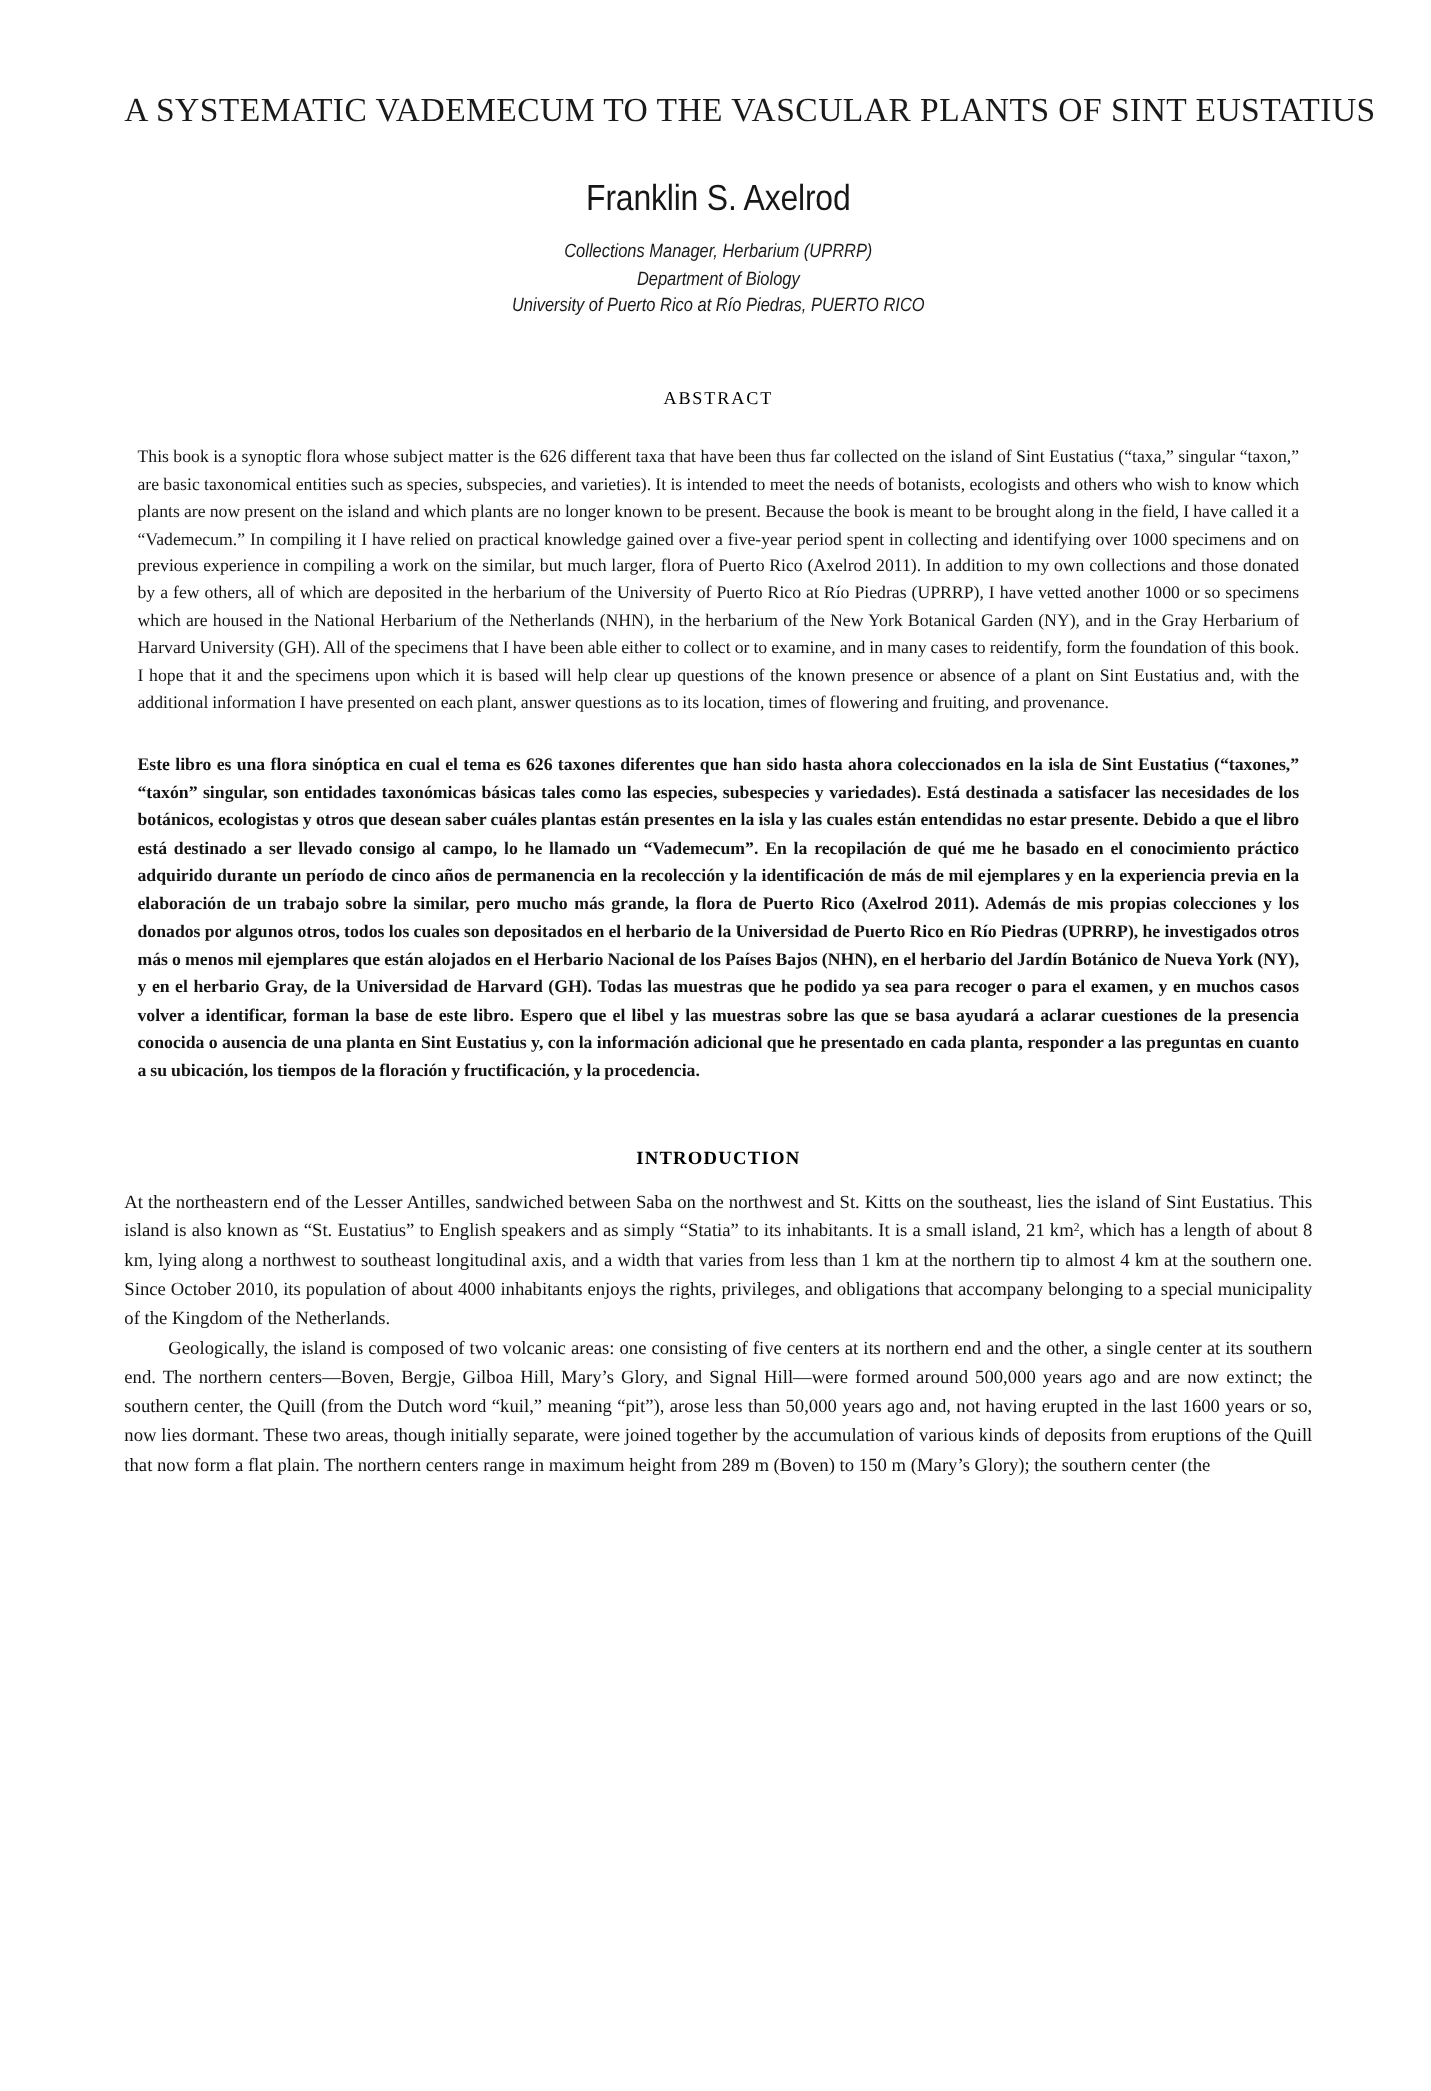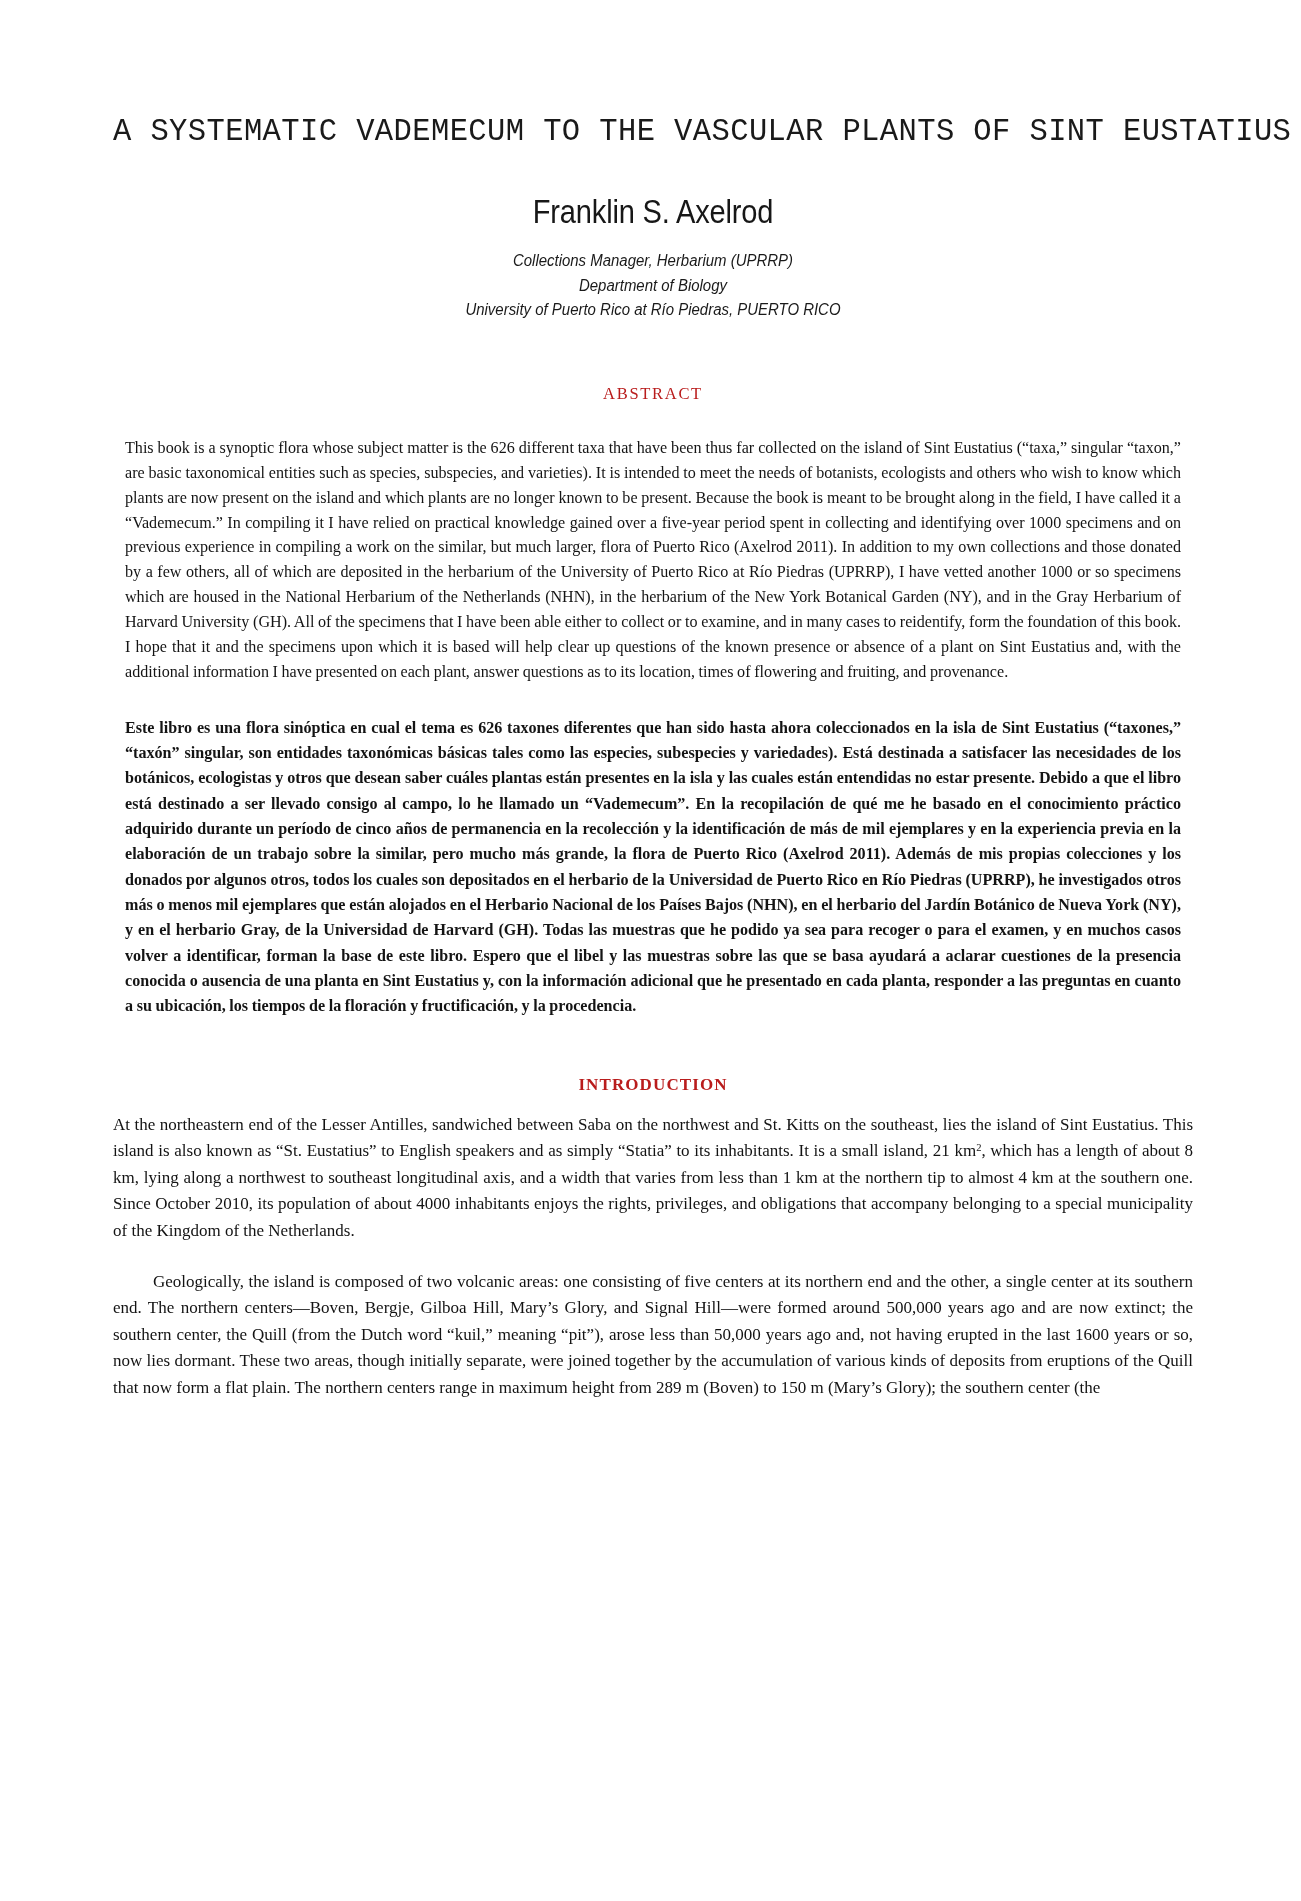--- a/index.html
+++ b/index.html
@@ -27,23 +27,23 @@
   .content {
     position: absolute;
     left: 113px;
     top: 0;
     width: 1080px;
   }
 
   
   .doc-title {
     margin: 0;
-    padding-top: 116px;
+    padding-top: 84px;
     text-align: center;
-    font-family: Liberation Mono, monospace;
+    font-family: Liberation Serif, serif;
     font-weight: 400;
     font-size: 30.5px;
     letter-spacing: 0.4px;
     line-height: 1.1;
     color: #1a1a1a;
     white-space: nowrap;
   }
 
   .author-name {
     margin: 0;
@@ -74,21 +74,21 @@
   }
 
   
   .sec-head {
     margin: 0;
     text-align: center;
     font-family: "Liberation Serif", "DejaVu Serif", serif;
     font-weight: 400;
     font-size: 16.5px;
     letter-spacing: 1.7px;
-    color: #b91c1c;
+    color: #000000;
   }
   .sec-head.abstract-head { padding-top: 62px; }
   .sec-head.resumen-head  { padding-top: 38px; }
 
   .sec-head.intro-head {
     padding-top: 44px;
     font-weight: 700;
     font-size: 17px;
     letter-spacing: 1.1px;
   }
@@ -120,21 +120,20 @@
     text-justify: inter-word;
     font-family: "Liberation Serif", "DejaVu Serif", serif;
     font-size: 17px;
     line-height: 1.565;
     color: #131313;
     hyphens: none;
   }
   .intro-body + .intro-body {
     padding-top: 0;
     text-indent: 40px;
-    margin-top: 24px;
   }
 
   sup.sup-unit {
     font-size: 0.62em;
     vertical-align: 0.45em;
     line-height: 0;
   }
 </style>
 </head>
 <body>

